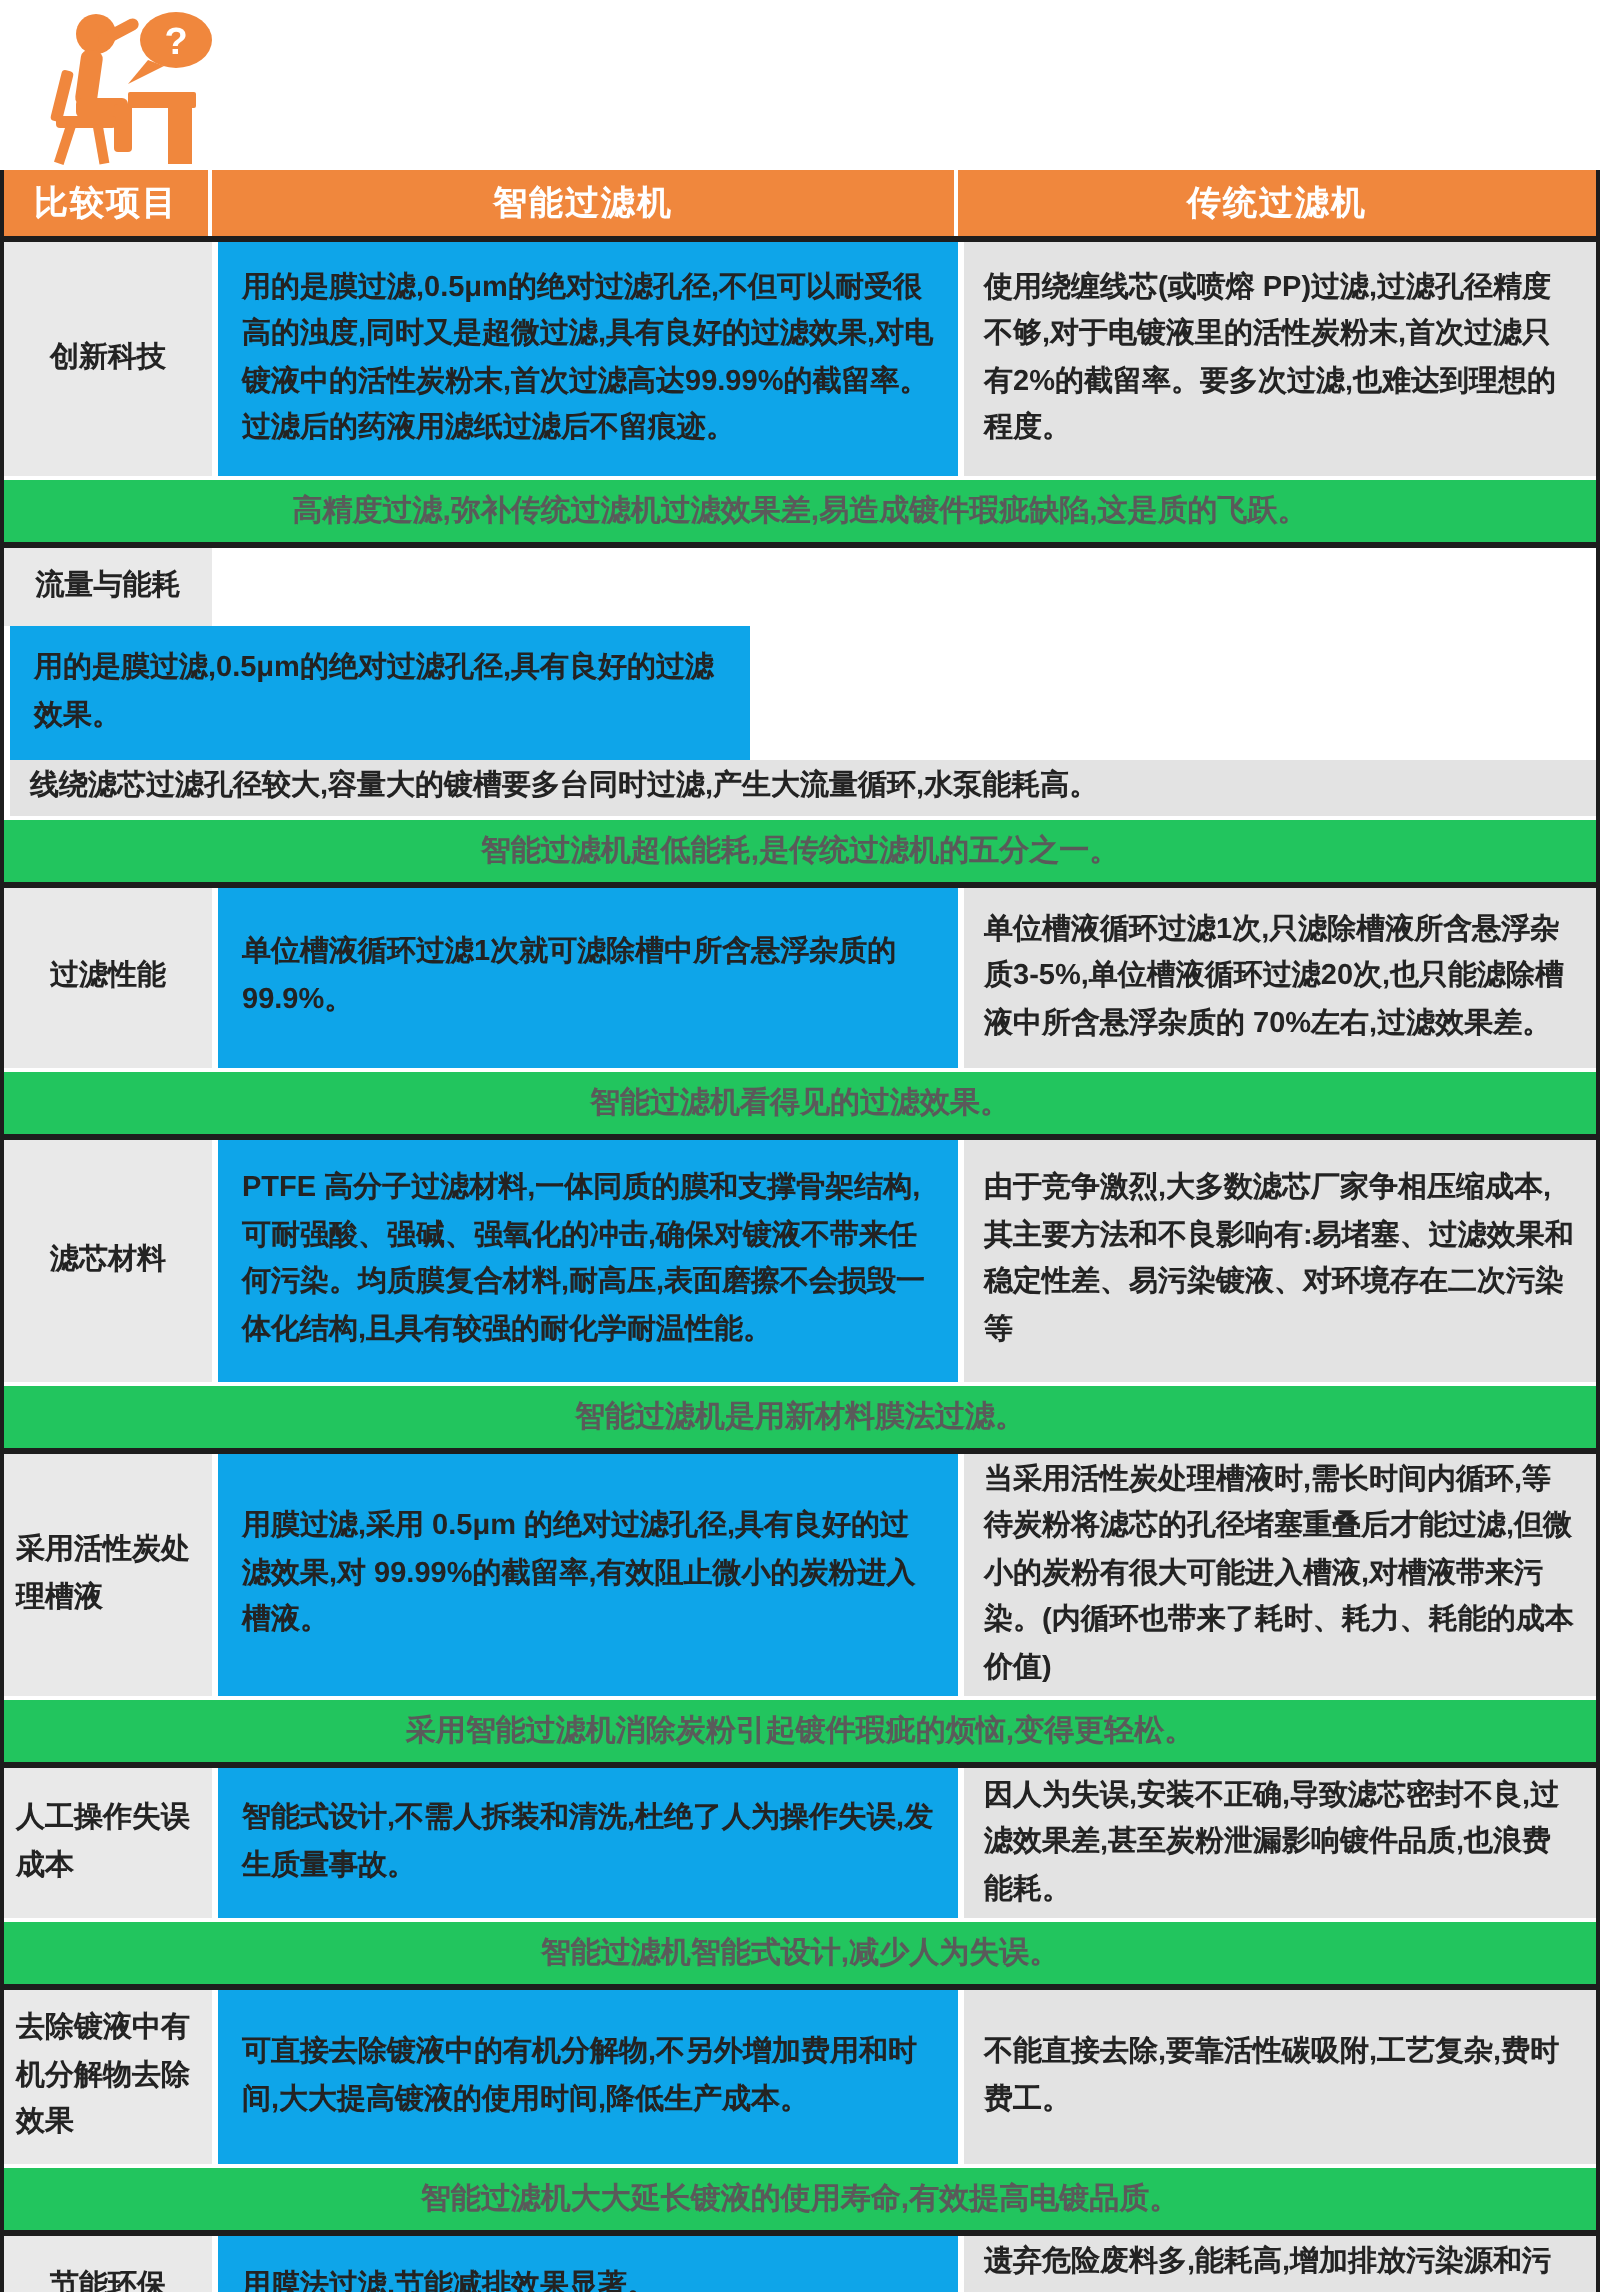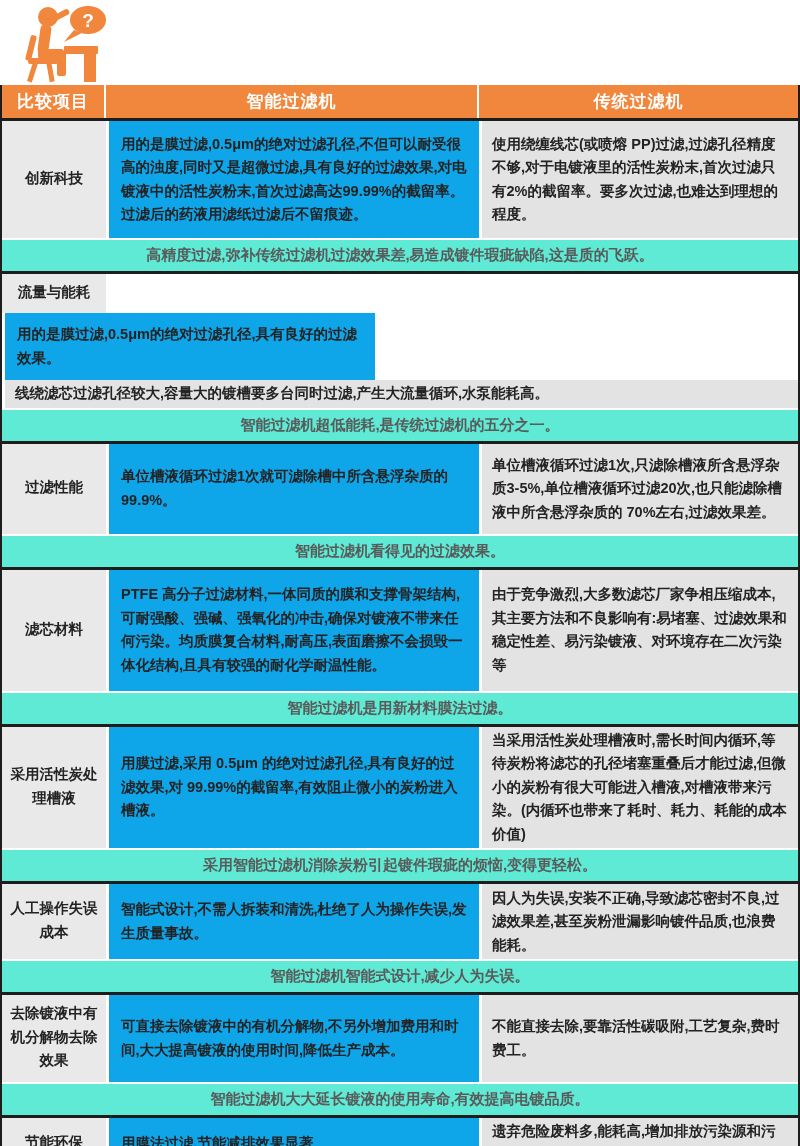--- a/index.html
+++ b/index.html
@@ -29,28 +29,28 @@
   .c3 { flex:1; }
   .header-row .c1, .header-row .c2 { border-right:2px solid #ffffff; }
 
   .section { border-top:3px solid #1d1d1d; }
   .content-row { display:flex; align-items:stretch; }
   .content-row .cell {
     display:flex; align-items:center;
     font-size:14.5px; line-height:1.62; color:#232323; font-weight:600;
   }
   .content-row .cell + .cell { border-left:3px solid #ffffff; }
-  .label-cell { background:#e9e9e9; justify-content:center; text-align:center;
-                padding:8px 6px; font-size:15px;font-family:Liberation Mono, monospace; }
+  .label-cell { background:#e9e9e9; justify-content:center; 
+                padding:8px 6px; font-size:15px; }
   .smart-cell { background:#0ea5e9; padding:10px 12px; }
   .trad-cell  { background:#e3e3e3; padding:2px 10px; }
 
   .summary-row {
     min-height:33px; display:flex; align-items:center; justify-content:center;
-    background:#5eead4; color:#5a5a5a; font-weight:600; font-size:15px;
+    background:#22c55e; color:#5a5a5a; font-weight:600; font-size:15px;
     border-top:2px solid #ffffff; text-align:center; padding:4px 10px;
   }
 
   
   .s1 .content-row { min-height:117px; }
   .s2 .content-row { min-height:85px;flex-direction:column; }
   .s3 .content-row { min-height:90px; }
   .s4 .content-row { min-height:121px; }
   .s5 .content-row { min-height:113px; }
   .s6 .content-row { min-height:75px; }

